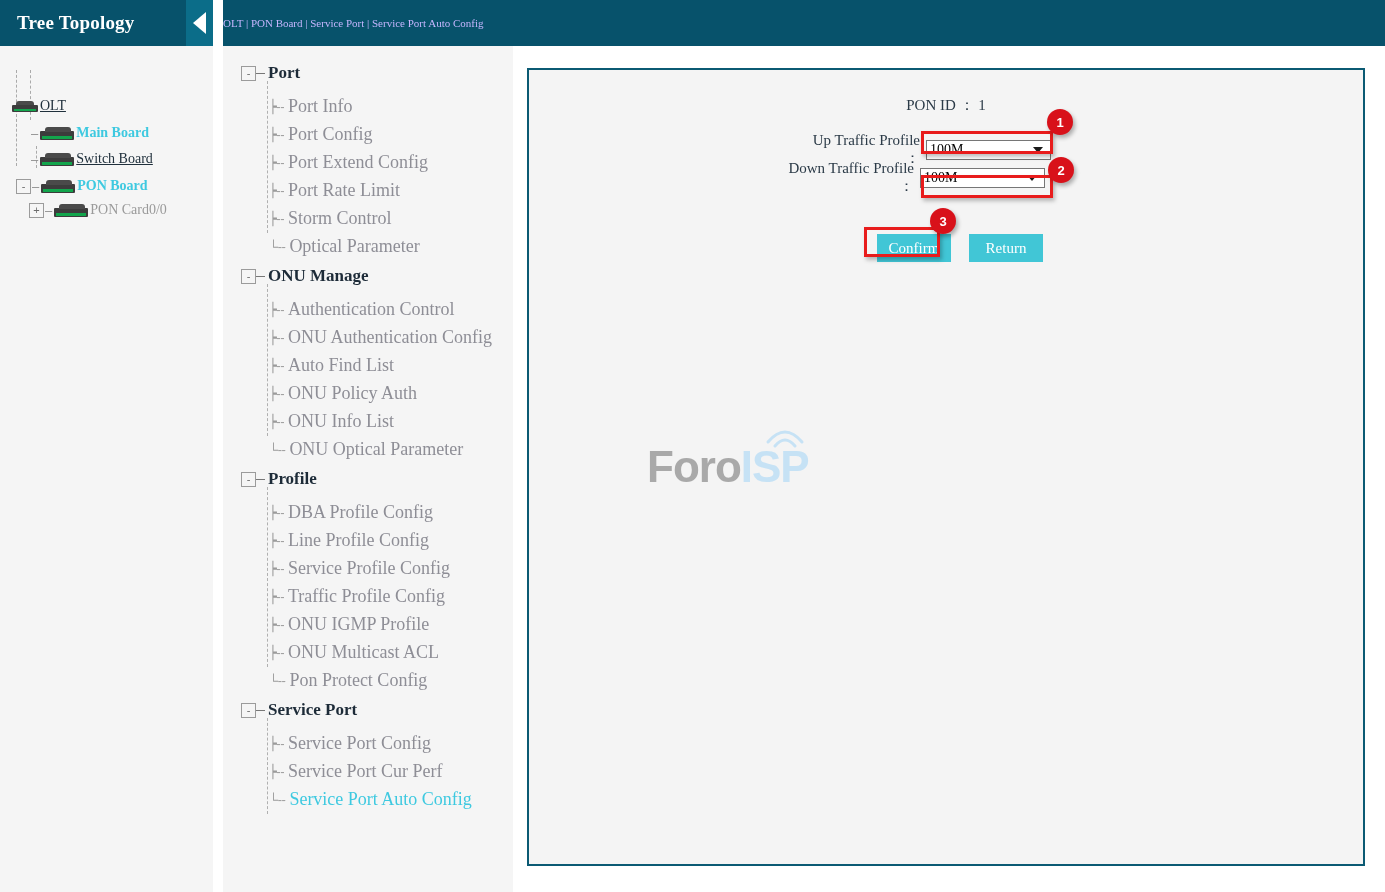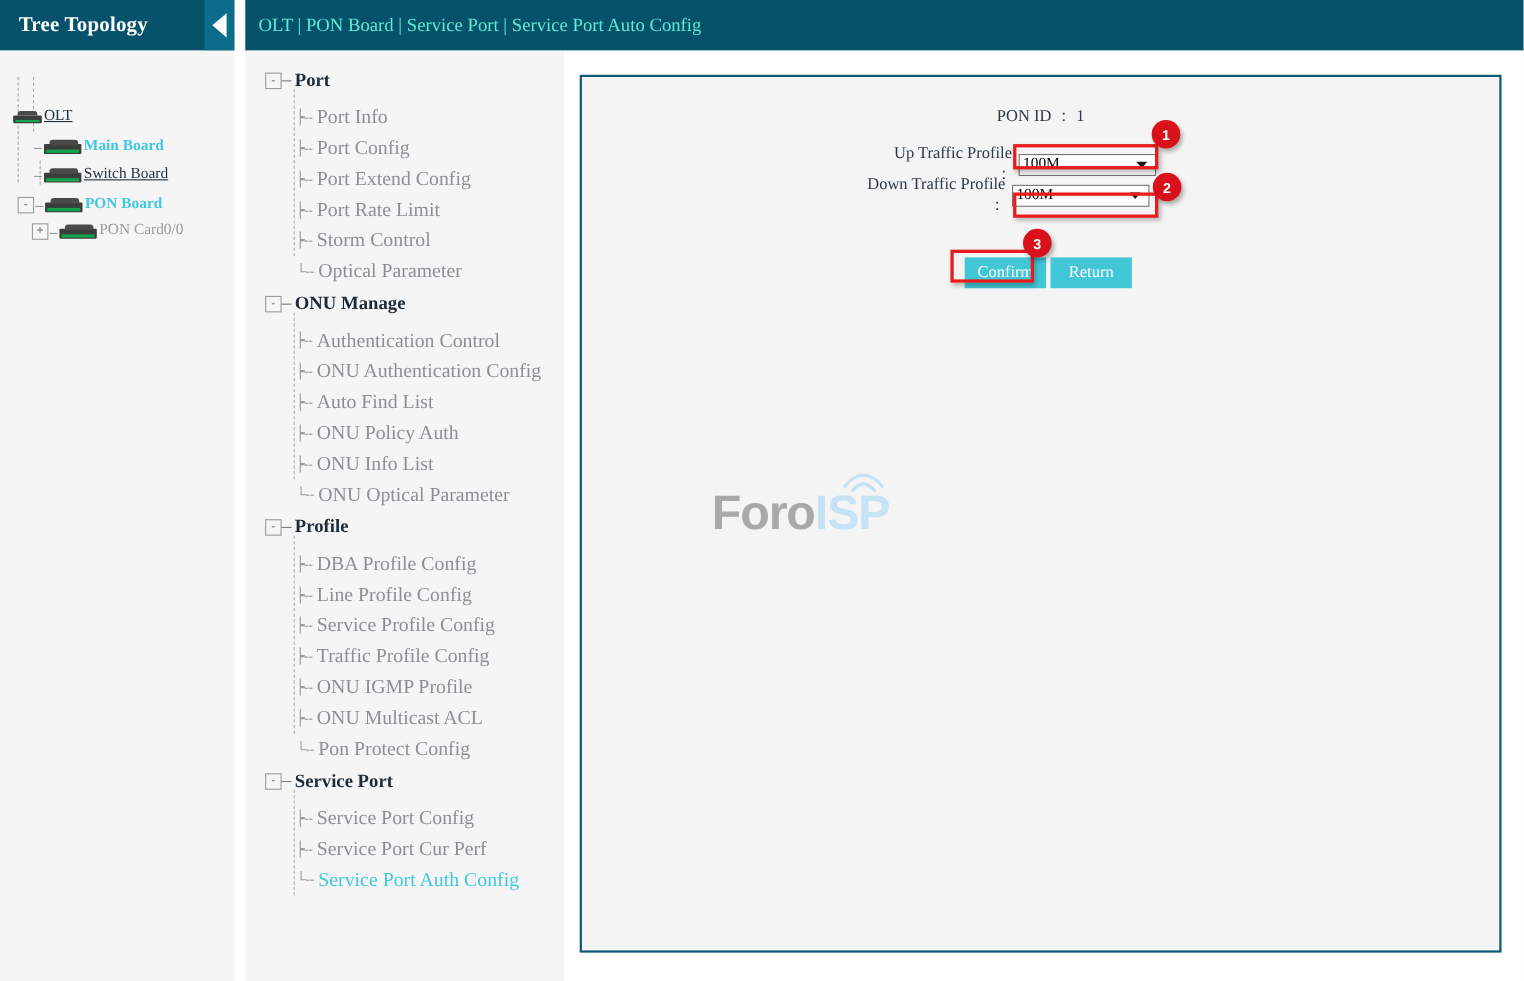--- a/index.html
+++ b/index.html
@@ -32,21 +32,21 @@
     width:0;height:0;
     border-top:11px solid transparent;
     border-bottom:11px solid transparent;
     border-right:13px solid #ffffff;
   }
   .crumb-bar{
     position:absolute;top:0;left:223px;width:1162px;height:46px;
     background:#07526b;
     display:flex;align-items:center;
   }
-  .crumb-text{color:#5eead4;font-size:17px;margin-left:12px;}
+  .crumb-text{color:#c4b5fd;font-size:11px;}
 
   
   .tree-panel{
     position:absolute;top:46px;left:0;width:213px;height:846px;
     background:#f5f5f5;
     overflow:hidden;
   }
   .tree-node{position:absolute;display:flex;align-items:center;height:20px;white-space:nowrap;}
   .dev-icon{
     position:relative;width:34px;height:13px;margin-right:2px;flex:none;
@@ -356,21 +356,21 @@
     <div class="menu-item" style="margin-top:13px;">
       <span class="tick">┝--</span>
       <span class="item-label">Service Port Config</span>
     </div>
     <div class="menu-item" style="margin-top:8px;">
       <span class="tick">┝--</span>
       <span class="item-label">Service Port Cur Perf</span>
     </div>
     <div class="menu-item" style="margin-top:8px;">
       <span class="tick">└--</span>
-      <span class="item-label active">Service Port Auth Config</span>
+      <span class="item-label active">Service Port Auto Config</span>
     </div>
   </div>
 </div>
 
 <div class="content-wrap">
   <div class="content-panel">
 
     <div class="pon-id">
       <span>PON ID ：</span>
       <span>1</span>
@@ -387,21 +387,21 @@
     <div class="form-row" style="top:90px;left:254px;">
       <span class="form-label" style="width:131px;">Down Traffic Profile ：</span>
       <span class="sel-box" style="margin-left:6px;">
         <span>100M</span>
         <span class="chev"></span>
       </span>
     </div>
 
     <div class="form-row" style="top:164px;left:348px;">
       <span class="btn">Confirm</span>
-      <span class="btn" style="margin-left:4px;">Return</span>
+      <span class="btn" style="margin-left:18px;">Return</span>
     </div>
 
     <div class="watermark">
       <span class="wm-foro">Foro</span><span class="wm-isp">ISP</span>
       <svg class="wm-arc" width="46" height="24" viewBox="0 0 46 24">
         <path d="M6 18 Q23 -2 40 18" stroke="#c6e2f5" stroke-width="3" fill="none" stroke-linecap="round"></path>
         <path d="M13 22 Q23 10 33 22" stroke="#c6e2f5" stroke-width="3" fill="none" stroke-linecap="round"></path>
       </svg>
     </div>
   </div>

